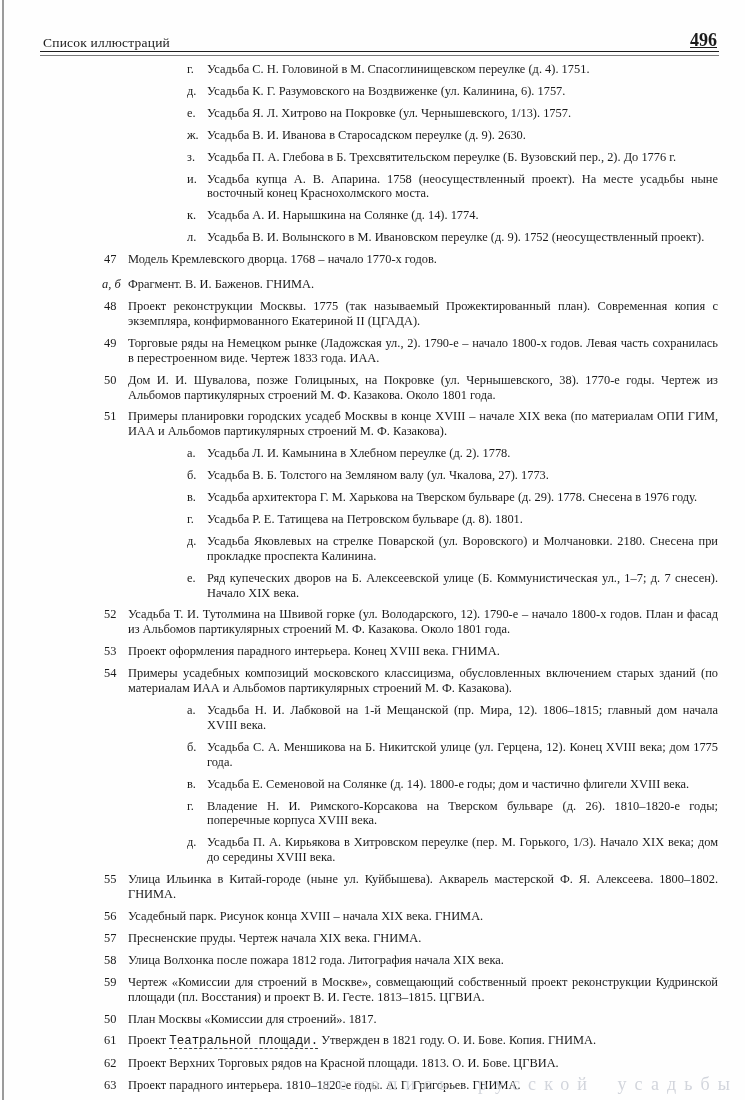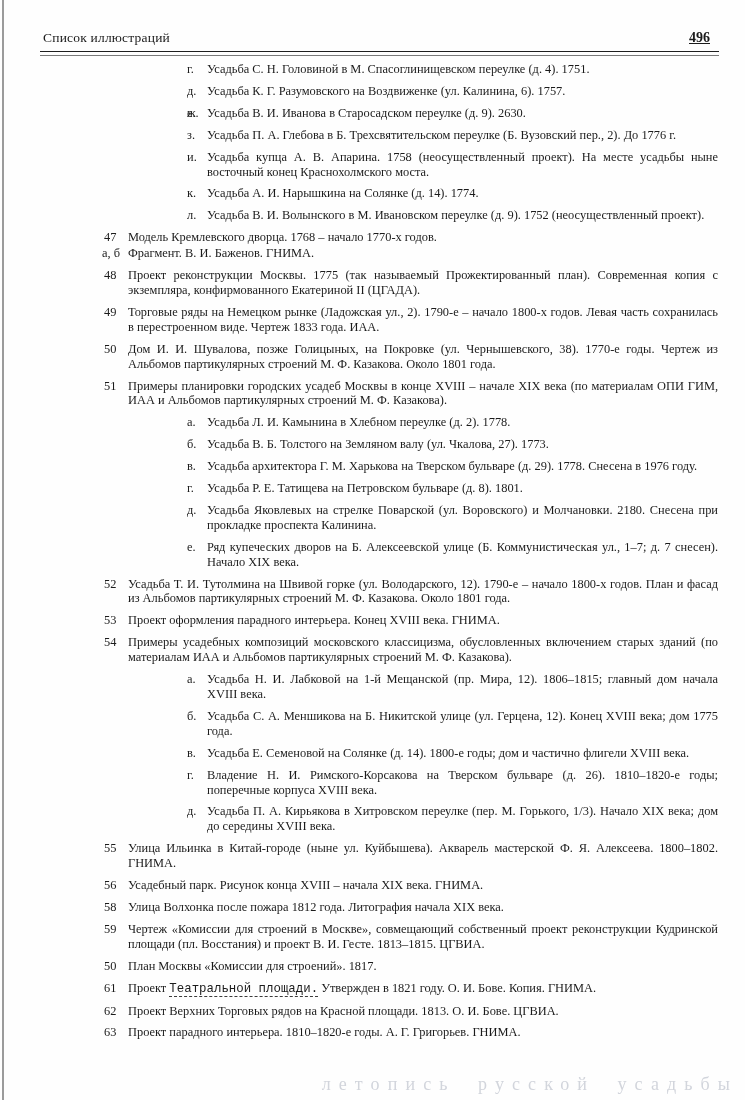--- a/index.html
+++ b/index.html
@@ -15,42 +15,42 @@
   .scan-edge{
     position:absolute;left:2px;top:0;bottom:0;width:2px;
     background:#8a8a8a;opacity:.85;
   }
   header{
     position:absolute;top:30px;left:43px;right:23px;
     display:flex;justify-content:space-between;align-items:flex-end;
     font-size:13.5px;
   }
   .running-title{letter-spacing:.2px;}
-  .page-num{font-weight:bold;font-size:14px;margin-right:12px;text-decoration:underline;}
+  .page-num{font-weight:bold;font-size:18px;margin-right:5px;text-decoration:underline;}
   .rule{
     position:absolute;top:51px;left:40px;right:26px;height:3px;
     border-top:1.6px solid #1f1f1f;
     border-bottom:1px solid #7a7a7a;
   }
   main{
     position:absolute;top:62px;left:0;right:0;
   }
   .item{
     position:relative;
     margin:0 27px 7px 128px;
     font-size:12.4px;
     line-height:14.9px;
     text-align:justify;
   }
   .item .lbl{position:absolute;white-space:nowrap;}
   .item.num  .lbl{left:-24px;}
   .item.sub  {margin-left:207px;}
   .item.sub  .lbl{left:-20px;}
-  .item.ab   .lbl{left:-26px;}
-  .item.tight{margin-bottom:1px;}
+  .item.ab   .lbl{left:-26px;font-style:italic;}
+  .item.tight{margin-bottom:10px;}
   .u-dash{border-bottom:1.3px dashed #3a3a3a;padding-bottom:0;font-family:Liberation Mono, monospace;}
   .watermark{
     position:absolute;bottom:5px;right:7px;
     font-size:18px;
     letter-spacing:.45em;
     word-spacing:.55em;
     color:#d2d5dc;
     white-space:nowrap;
     font-weight:500;
   }
@@ -64,21 +64,21 @@
   <header>
     <span class="running-title">Список иллюстраций</span>
     <span class="page-num">496</span>
   </header>
 
   <div class="rule"></div>
 
   <main id="list">
       <div class="item sub"><span class="lbl">г.</span><span class="txt">Усадьба С. Н. Головиной в М. Спасоглинищевском переулке (д. 4). 1751.</span></div>
       <div class="item sub"><span class="lbl">д.</span><span class="txt">Усадьба К. Г. Разумовского на Воздвиженке (ул. Калинина, 6). 1757.</span></div>
-      <div class="item sub"><span class="lbl">е.</span></div>
+      <div class="item sub"><span class="lbl">е.</span><span class="txt">Усадьба Я. Л. Хитрово на Покровке (ул. Чернышевского, 1/13). 1757.</span></div>
       <div class="item sub"><span class="lbl">ж.</span><span class="txt">Усадьба В. И. Иванова в Старосадском переулке (д. 9). 2630.</span></div>
       <div class="item sub"><span class="lbl">з.</span><span class="txt">Усадьба П. А. Глебова в Б. Трехсвятительском переулке (Б. Вузовский пер., 2). До 1776 г.</span></div>
       <div class="item sub"><span class="lbl">и.</span><span class="txt">Усадьба купца А. В. Апарина. 1758 (неосуществленный проект). На месте усадьбы ныне восточный конец Краснохолмского моста.</span></div>
       <div class="item sub"><span class="lbl">к.</span><span class="txt">Усадьба А. И. Нарышкина на Солянке (д. 14). 1774.</span></div>
       <div class="item sub"><span class="lbl">л.</span><span class="txt">Усадьба В. И. Волынского в М. Ивановском переулке (д. 9). 1752 (неосуществленный проект).</span></div>
       <div class="item num tight"><span class="lbl">47</span><span class="txt">Модель Кремлевского дворца. 1768 – начало 1770-х годов.</span></div>
       <div class="item ab"><span class="lbl">а, б</span><span class="txt">Фрагмент. В. И. Баженов. ГНИМА.</span></div>
       <div class="item num"><span class="lbl">48</span><span class="txt">Проект реконструкции Москвы. 1775 (так называемый Прожектированный план). Современная копия с экземпляра, конфирмованного Екатериной II (ЦГАДА).</span></div>
       <div class="item num"><span class="lbl">49</span><span class="txt">Торговые ряды на Немецком рынке (Ладожская ул., 2). 1790-е – начало 1800-х годов. Левая часть сохранилась в перестроенном виде. Чертеж 1833 года. ИАА.</span></div>
       <div class="item num"><span class="lbl">50</span><span class="txt">Дом И. И. Шувалова, позже Голицыных, на Покровке (ул. Чернышевского, 38). 1770-е годы. Чертеж из Альбомов партикулярных строений М. Ф. Казакова. Около 1801 года.</span></div>
@@ -92,20 +92,21 @@
       <div class="item num"><span class="lbl">52</span><span class="txt">Усадьба Т. И. Тутолмина на Швивой горке (ул. Володарского, 12). 1790-е – начало 1800-х годов. План и фасад из Альбомов партикулярных строений М. Ф. Казакова. Около 1801 года.</span></div>
       <div class="item num"><span class="lbl">53</span><span class="txt">Проект оформления парадного интерьера. Конец XVIII века. ГНИМА.</span></div>
       <div class="item num"><span class="lbl">54</span><span class="txt">Примеры усадебных композиций московского классицизма, обусловленных включением старых зданий (по материалам ИАА и Альбомов партикулярных строений М. Ф. Казакова).</span></div>
       <div class="item sub"><span class="lbl">а.</span><span class="txt">Усадьба Н. И. Лабковой на 1-й Мещанской (пр. Мира, 12). 1806–1815; главный дом начала XVIII века.</span></div>
       <div class="item sub"><span class="lbl">б.</span><span class="txt">Усадьба С. А. Меншикова на Б. Никитской улице (ул. Герцена, 12). Конец XVIII века; дом 1775 года.</span></div>
       <div class="item sub"><span class="lbl">в.</span><span class="txt">Усадьба Е. Семеновой на Солянке (д. 14). 1800-е годы; дом и частично флигели XVIII века.</span></div>
       <div class="item sub"><span class="lbl">г.</span><span class="txt">Владение Н. И. Римского-Корсакова на Тверском бульваре (д. 26). 1810–1820-е годы; поперечные корпуса XVIII века.</span></div>
       <div class="item sub"><span class="lbl">д.</span><span class="txt">Усадьба П. А. Кирьякова в Хитровском переулке (пер. М. Горького, 1/3). Начало XIX века; дом до середины XVIII века.</span></div>
       <div class="item num"><span class="lbl">55</span><span class="txt">Улица Ильинка в Китай-городе (ныне ул. Куйбышева). Акварель мастерской Ф. Я. Алексеева. 1800–1802. ГНИМА.</span></div>
       <div class="item num"><span class="lbl">56</span><span class="txt">Усадебный парк. Рисунок конца XVIII – начала XIX века. ГНИМА.</span></div>
+      <div class="item num"><span class="lbl">57</span><span class="txt">Пресненские пруды. Чертеж начала XIX века. ГНИМА.</span></div>
       <div class="item num"><span class="lbl">58</span><span class="txt">Улица Волхонка после пожара 1812 года. Литография начала XIX века.</span></div>
       <div class="item num"><span class="lbl">59</span><span class="txt">Чертеж «Комиссии для строений в Москве», совмещающий собственный проект реконструкции Кудринской площади (пл. Восстания) и проект В. И. Гесте. 1813–1815. ЦГВИА.</span></div>
       <div class="item num"><span class="lbl">50</span><span class="txt">План Москвы «Комиссии для строений». 1817.</span></div>
       <div class="item num"><span class="lbl">61</span><span class="txt">Проект <span class="u-dash">Театральной площади.</span> Утвержден в 1821 году. О. И. Бове. Копия. ГНИМА.</span></div>
       <div class="item num"><span class="lbl">62</span><span class="txt">Проект Верхних Торговых рядов на Красной площади. 1813. О. И. Бове. ЦГВИА.</span></div>
       <div class="item num"><span class="lbl">63</span><span class="txt">Проект парадного интерьера. 1810–1820-е годы. А. Г. Григорьев. ГНИМА.</span></div>
     </main>
 
   <div class="watermark">летопись русской усадьбы</div>
 </div>

